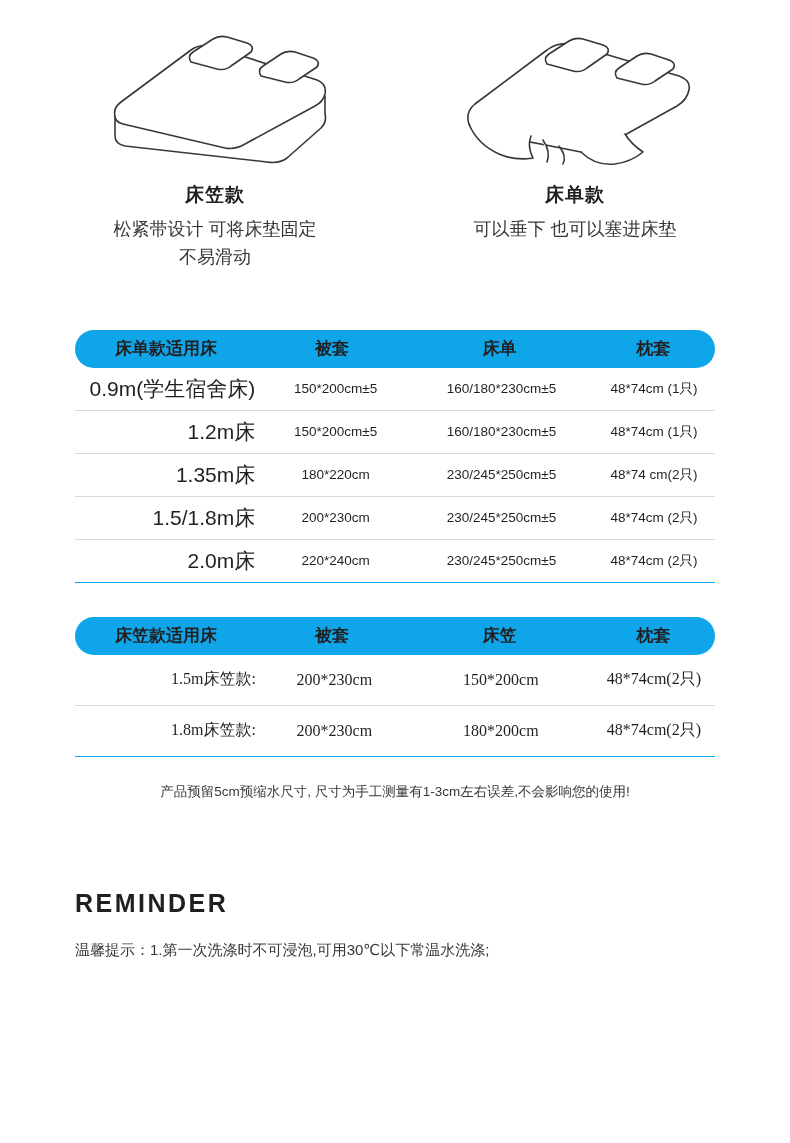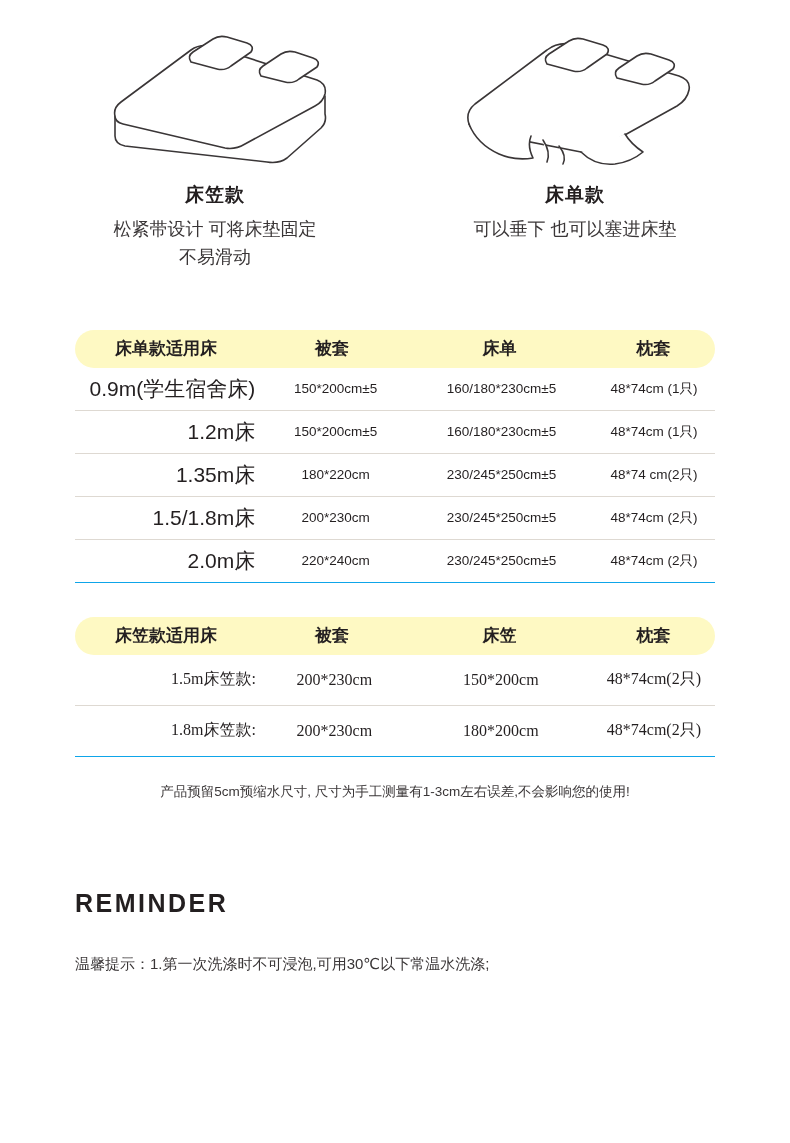--- a/index.html
+++ b/index.html
@@ -47,21 +47,21 @@
 
   
   .table-block {
     width: 640px;
     margin: 0 auto;
   }
   .table-block.first { margin-top: 58px; }
   .table-block.second { margin-top: 34px; font-family: Liberation Serif, serif; }
 
   .head-bar {
-    background: #fef9c3;
+    background: #0ea5e9;
     border-radius: 22px;
     height: 38px;
     display: flex;
     align-items: center;
     font-weight: bold;
     font-size: 17px;
   }
   .head-bar .cell { text-align: center; }
 
   .row {
@@ -108,21 +108,21 @@
     margin: 88px auto 0;
   }
   .reminder h2 {
     margin: 0;
     font-size: 25px;
     letter-spacing: 2.5px;
     font-weight: bold;
     color: #231f20;
   }
   .reminder-body {
-    margin-top: 32px;
+    margin-top: 18px;
     font-size: 15px;
     line-height: 1.9;
     color: #3a3637;
   }
   .reminder-line2 { padding-left: 96px; }
 </style>
 </head>
 <body>
 
 <div class="illus-row">

